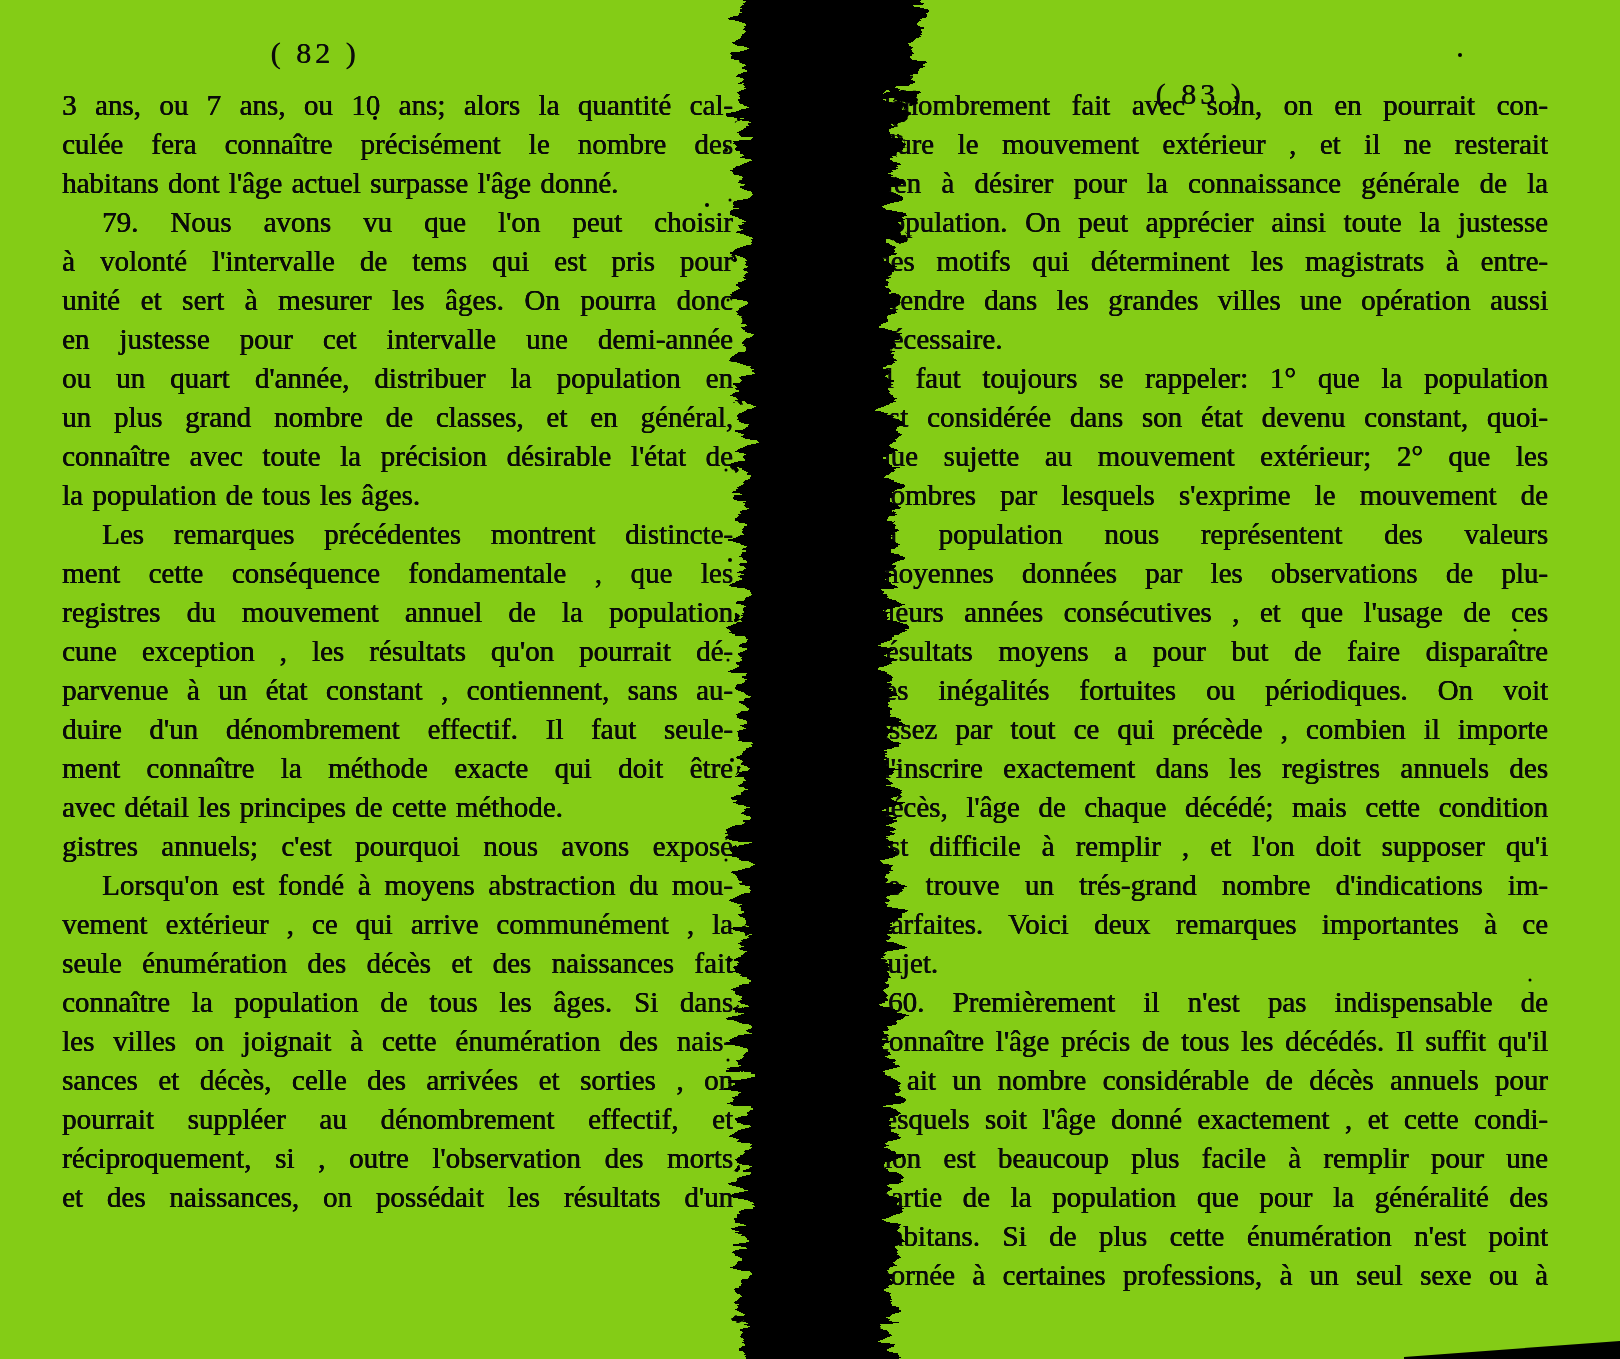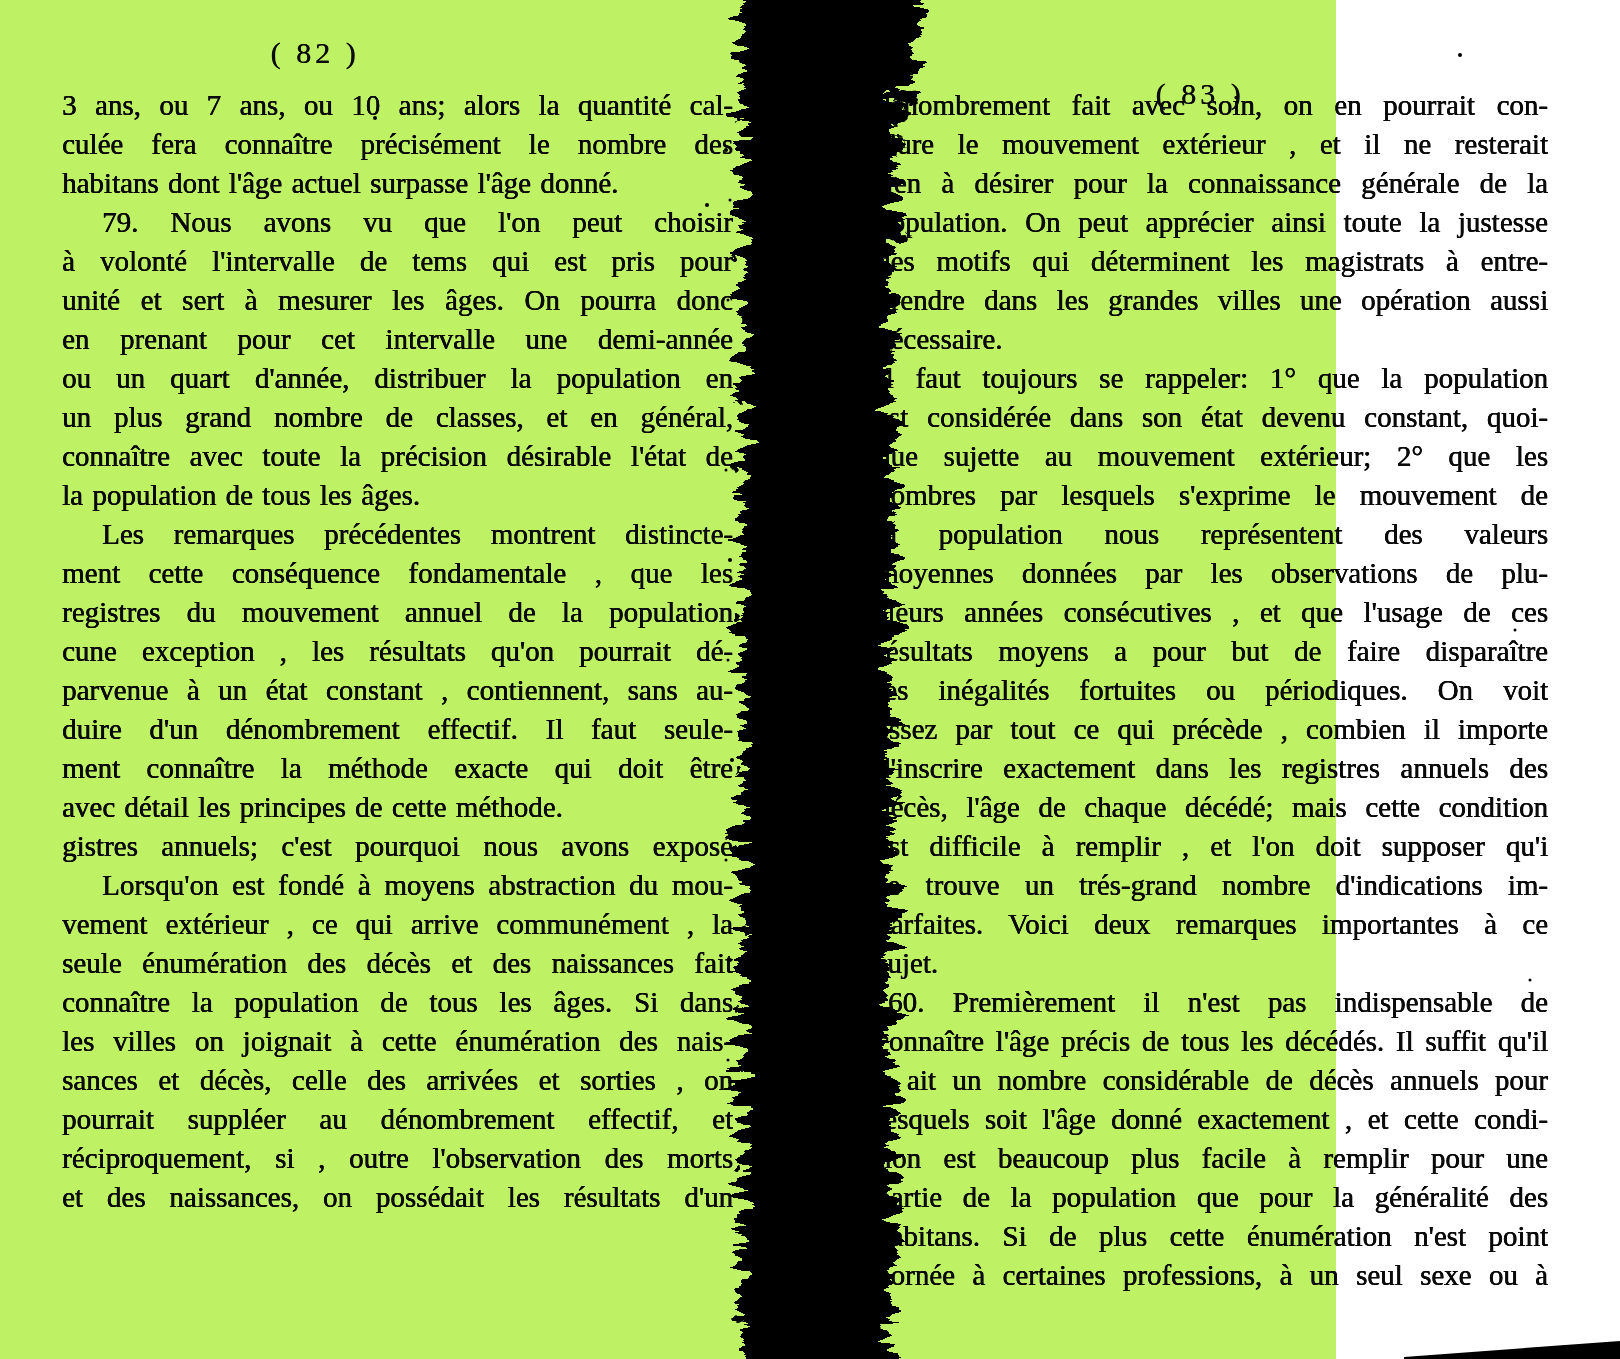--- a/index.html
+++ b/index.html
@@ -4,22 +4,22 @@
 <style>
   html, body { margin: 0; padding: 0; }
   body {
     width: 1620px; height: 1359px;
     background: #ffffff;
     font-family: "Liberation Serif", "DejaVu Serif", serif;
     overflow: hidden;
   }
   .scan {
     position: relative;
-    width: 1336px; height: 1359px;
-    background: #bef264;
+    width: 1620px; height: 1359px;
+    background: #84cc16;
     color: #000000;
   }
   .page-header {
     position: absolute;
     top: 36px;
     font-size: 30px;
     letter-spacing: 4px;
     color: #0b0b0b;
     text-shadow: 0.4px 0 0 #0b0b0b;
     white-space: nowrap;
@@ -66,21 +66,21 @@
 
   <div class="page-header" id="header-right">( 83 )</div>
 
   <div class="col" id="col-left">
       <div class="line">3 ans, ou 7 ans,  ou  10 ans; alors la quantité cal-</div>
       <div class="line">culée fera connaître précisément le nombre des</div>
       <div class="line short">habitans dont l'âge actuel surpasse l'âge donné.</div>
       <div class="line ind">79.  Nous avons vu que l'on peut choisir</div>
       <div class="line">à volonté l'intervalle de tems qui est pris pour</div>
       <div class="line">unité et sert à mesurer les âges. On pourra donc</div>
-      <div class="line">en prenant pour cet intervalle une demi-année</div>
+      <div class="line">en justesse pour cet intervalle une demi-année</div>
       <div class="line">ou un quart d'année, distribuer la population en</div>
       <div class="line">un plus grand nombre de classes, et en général,</div>
       <div class="line">connaître avec toute la précision désirable l'état de</div>
       <div class="line short">la population de tous les âges.</div>
       <div class="line ind">Les remarques précédentes montrent distincte-</div>
       <div class="line">ment cette conséquence fondamentale , que les</div>
       <div class="line">registres du mouvement annuel de la population</div>
       <div class="line">cune exception , les résultats qu'on pourrait dé-</div>
       <div class="line">parvenue à un état constant , contiennent, sans au-</div>
       <div class="line">duire d'un dénombrement effectif. Il faut seule-</div>

